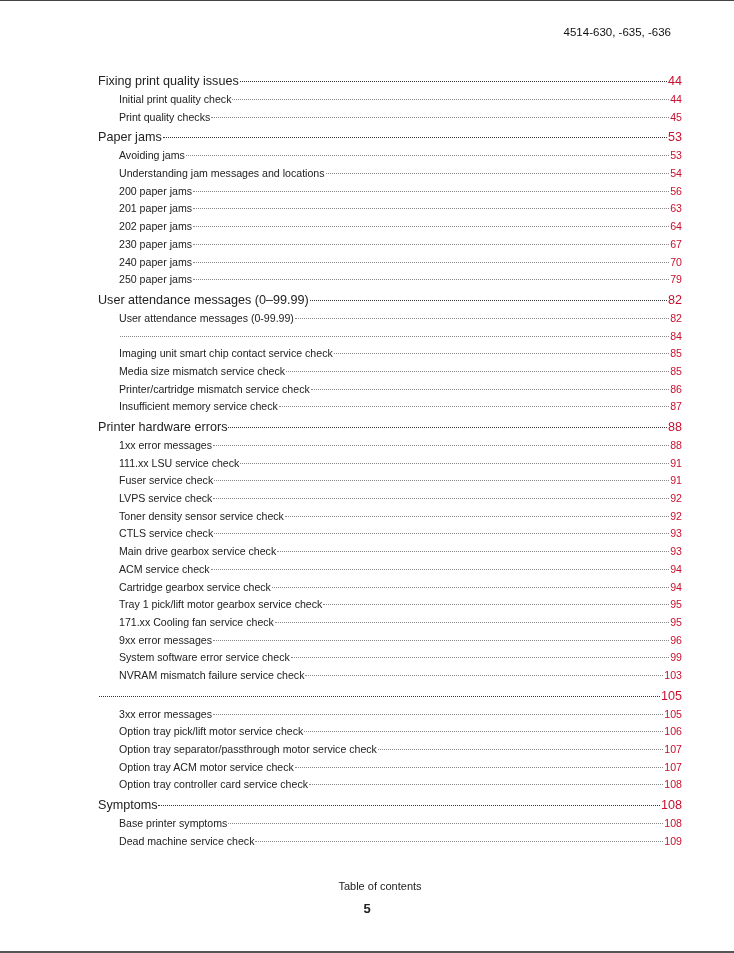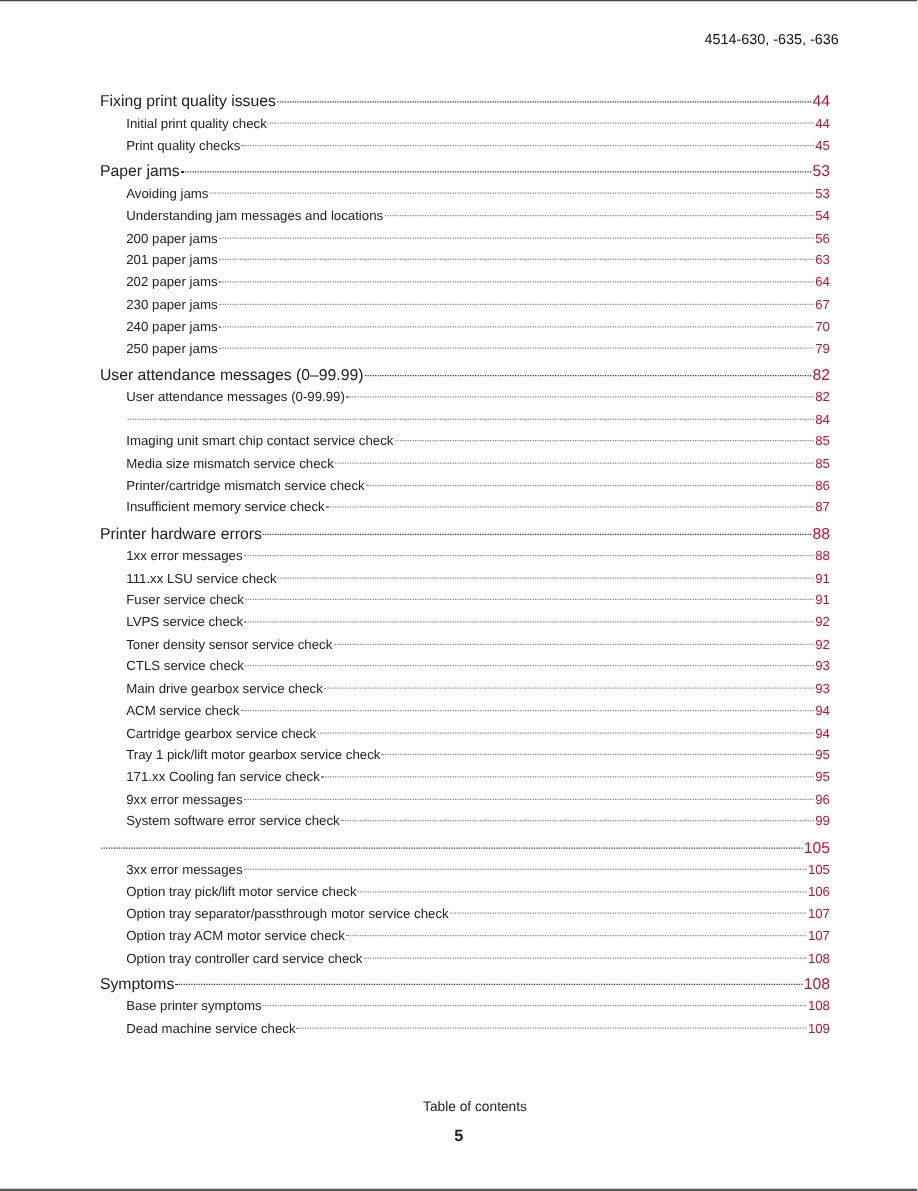--- a/index.html
+++ b/index.html
@@ -7,21 +7,21 @@
       width: 734px; height: 953px; position: relative; overflow: hidden;
       font-family: "Liberation Sans", "DejaVu Sans", sans-serif;
       color: #222;
     }
     .top-border { position: absolute; left: 0; top: 0; width: 734px; height: 1px; background: #444; }
     .bottom-border { position: absolute; left: 0; bottom: 0; width: 734px; height: 2px; background: #555; }
     .header-model {
       position: absolute; right: 63px; top: 26px;
       font-weight: normal; font-size: 11.5px; color: #111;
     }
-    .toc { position: absolute; left: 80px; top: 70px; width: 584px; }
+    .toc { position: absolute; left: 98px; top: 70px; width: 584px; }
     .row { display: flex; align-items: baseline; white-space: nowrap; overflow: hidden; }
     .row .label { flex: 0 0 auto; }
     .row .dots {
       flex: 1 1 auto; overflow: hidden; margin: 0 1px;
       border-bottom: 1.5px dotted #555; height: 0; position: relative; top: -3px;
     }
     .row .page { flex: 0 0 auto; color: #c8102e; }
     .row.h1 { font-size: 12.6px; height: 19px; line-height: 19px; margin-top: 2px; }
     .row.h1 .dots { border-bottom: 1.8px dotted #333; }
     .row.h2 { font-size: 10.6px; height: 17.7px; line-height: 17.7px; padding-left: 21px; }
@@ -200,20 +200,25 @@
     <div class="row h2">
       <span class="label">9xx error messages</span>
       <span class="dots"></span>
       <span class="page">96</span>
     </div>
     <div class="row h2">
       <span class="label">System software error service check</span>
       <span class="dots"></span>
       <span class="page">99</span>
     </div>
+    <div class="row h2">
+      <span class="label">NVRAM mismatch failure service check</span>
+      <span class="dots"></span>
+      <span class="page">103</span>
+    </div>
     <div class="row h1">
       <span class="dots"></span>
       <span class="page">105</span>
     </div>
     <div class="row h2">
       <span class="label">3xx error messages</span>
       <span class="dots"></span>
       <span class="page">105</span>
     </div>
     <div class="row h2">

